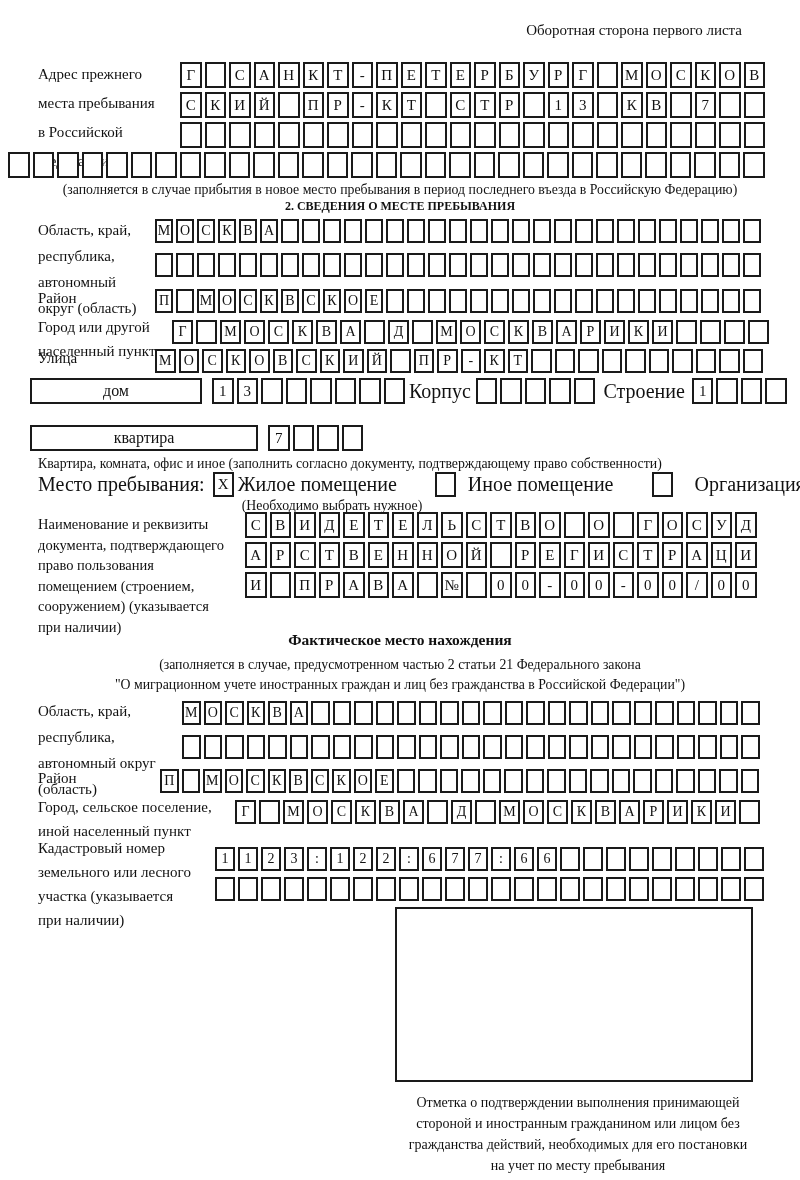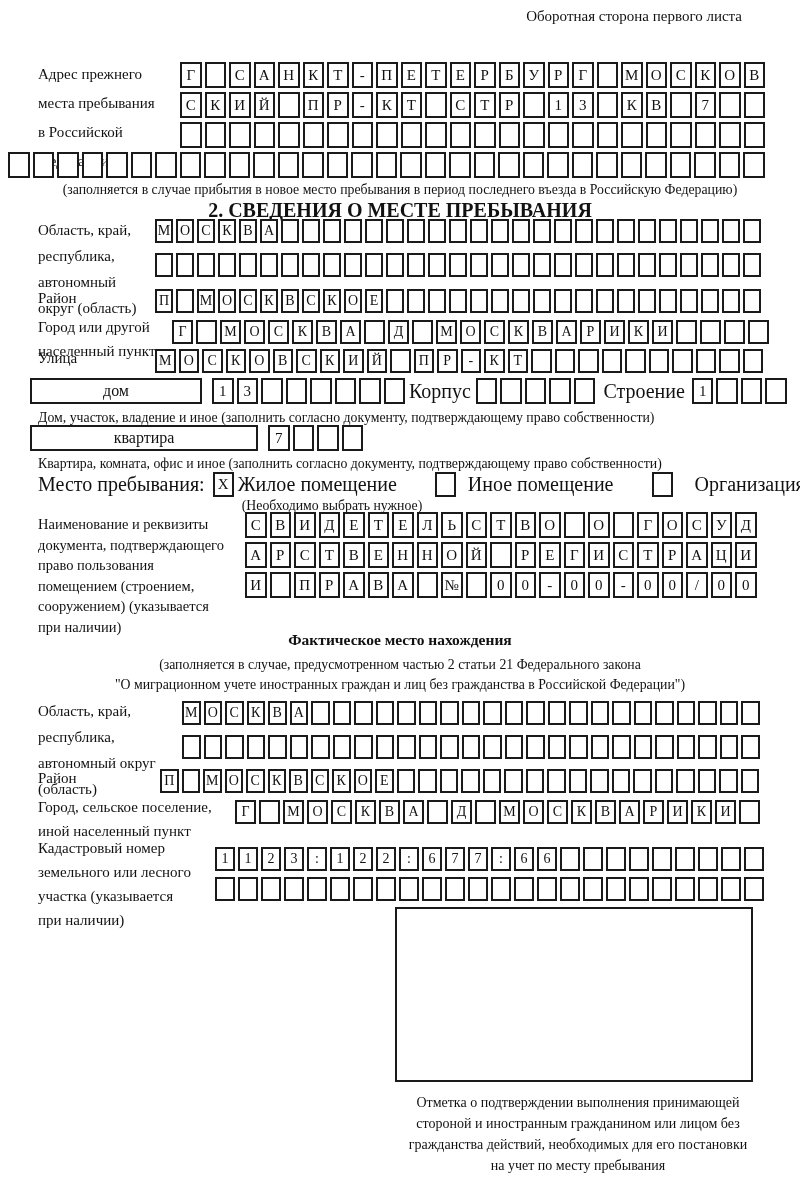--- a/index.html
+++ b/index.html
@@ -26,21 +26,21 @@
        display:flex;align-items:center;justify-content:center;font-size:15px;background:#fff;}
   .inlbl{font-size:20px;line-height:26px;white-space:nowrap;}
   .row{display:flex;align-items:flex-start;}
   .stampbox{box-sizing:border-box;border:2px solid #1a1a1a;background:#fff;}
 </style>
 </head>
 <body>
 
 <div class="page">
 
-  <div class="abs lbl" style="right:58px;top:8px;">Оборотная сторона первого листа</div>
+  <div class="abs lbl" style="right:58px;top:22px;">Оборотная сторона первого листа</div>
 
   <div class="abs lbl" style="left:38px;top:60px;width:160px;line-height:29px;">Адрес прежнего
 места пребывания
 в Российской
 Федерации</div>
   <div class="abs grid g24" style="left:180px;top:62px;">
       <span class="cell">Г</span>
       <span class="cell"></span>
       <span class="cell">С</span>
       <span class="cell">А</span>
@@ -145,21 +145,21 @@
       <span class="cell"></span>
       <span class="cell"></span>
       <span class="cell"></span>
       <span class="cell"></span>
       <span class="cell"></span>
       <span class="cell"></span>
       <span class="cell"></span>
     </div>
   <div class="abs cap center" style="left:0;top:182px;width:800px;">(заполняется в случае прибытия в новое место пребывания в период последнего въезда в Российскую Федерацию)</div>
 
-  <div class="abs bold center" style="left:0;top:199px;width:800px;font-size:20px;">2. СВЕДЕНИЯ О МЕСТЕ ПРЕБЫВАНИЯ</div>
+  <div class="abs bold center" style="left:0;top:199px;width:800px;font-size:12px;">2. СВЕДЕНИЯ О МЕСТЕ ПРЕБЫВАНИЯ</div>
 
   <div class="abs lbl" style="left:38px;top:217px;width:130px;line-height:26px;">Область, край,
 республика,
 автономный
 округ (область)</div>
   <div class="abs grid g21" style="left:155px;top:219px;">
       <span class="cell">М</span>
       <span class="cell">О</span>
       <span class="cell">С</span>
       <span class="cell">К</span>
@@ -335,21 +335,20 @@
         <span class="cell"></span>
       </div>
     <div class="inlbl" style="margin-left:8px;">Строение</div>
     <div class="grid g24" style="margin-left:7px;">
         <span class="cell">1</span>
         <span class="cell"></span>
         <span class="cell"></span>
         <span class="cell"></span>
       </div>
   </div>
-  <div class="abs cap" style="left:38px;top:410px;">Дом, участок, владение и иное (заполнить согласно документу, подтверждающему право собственности)</div>
 
   <div class="abs row" style="left:30px;top:425px;">
     <div class="bigbox" style="width:228px;">квартира</div>
     <div class="grid g24" style="margin-left:10px;">
         <span class="cell">7</span>
         <span class="cell"></span>
         <span class="cell"></span>
         <span class="cell"></span>
       </div>
   </div>

